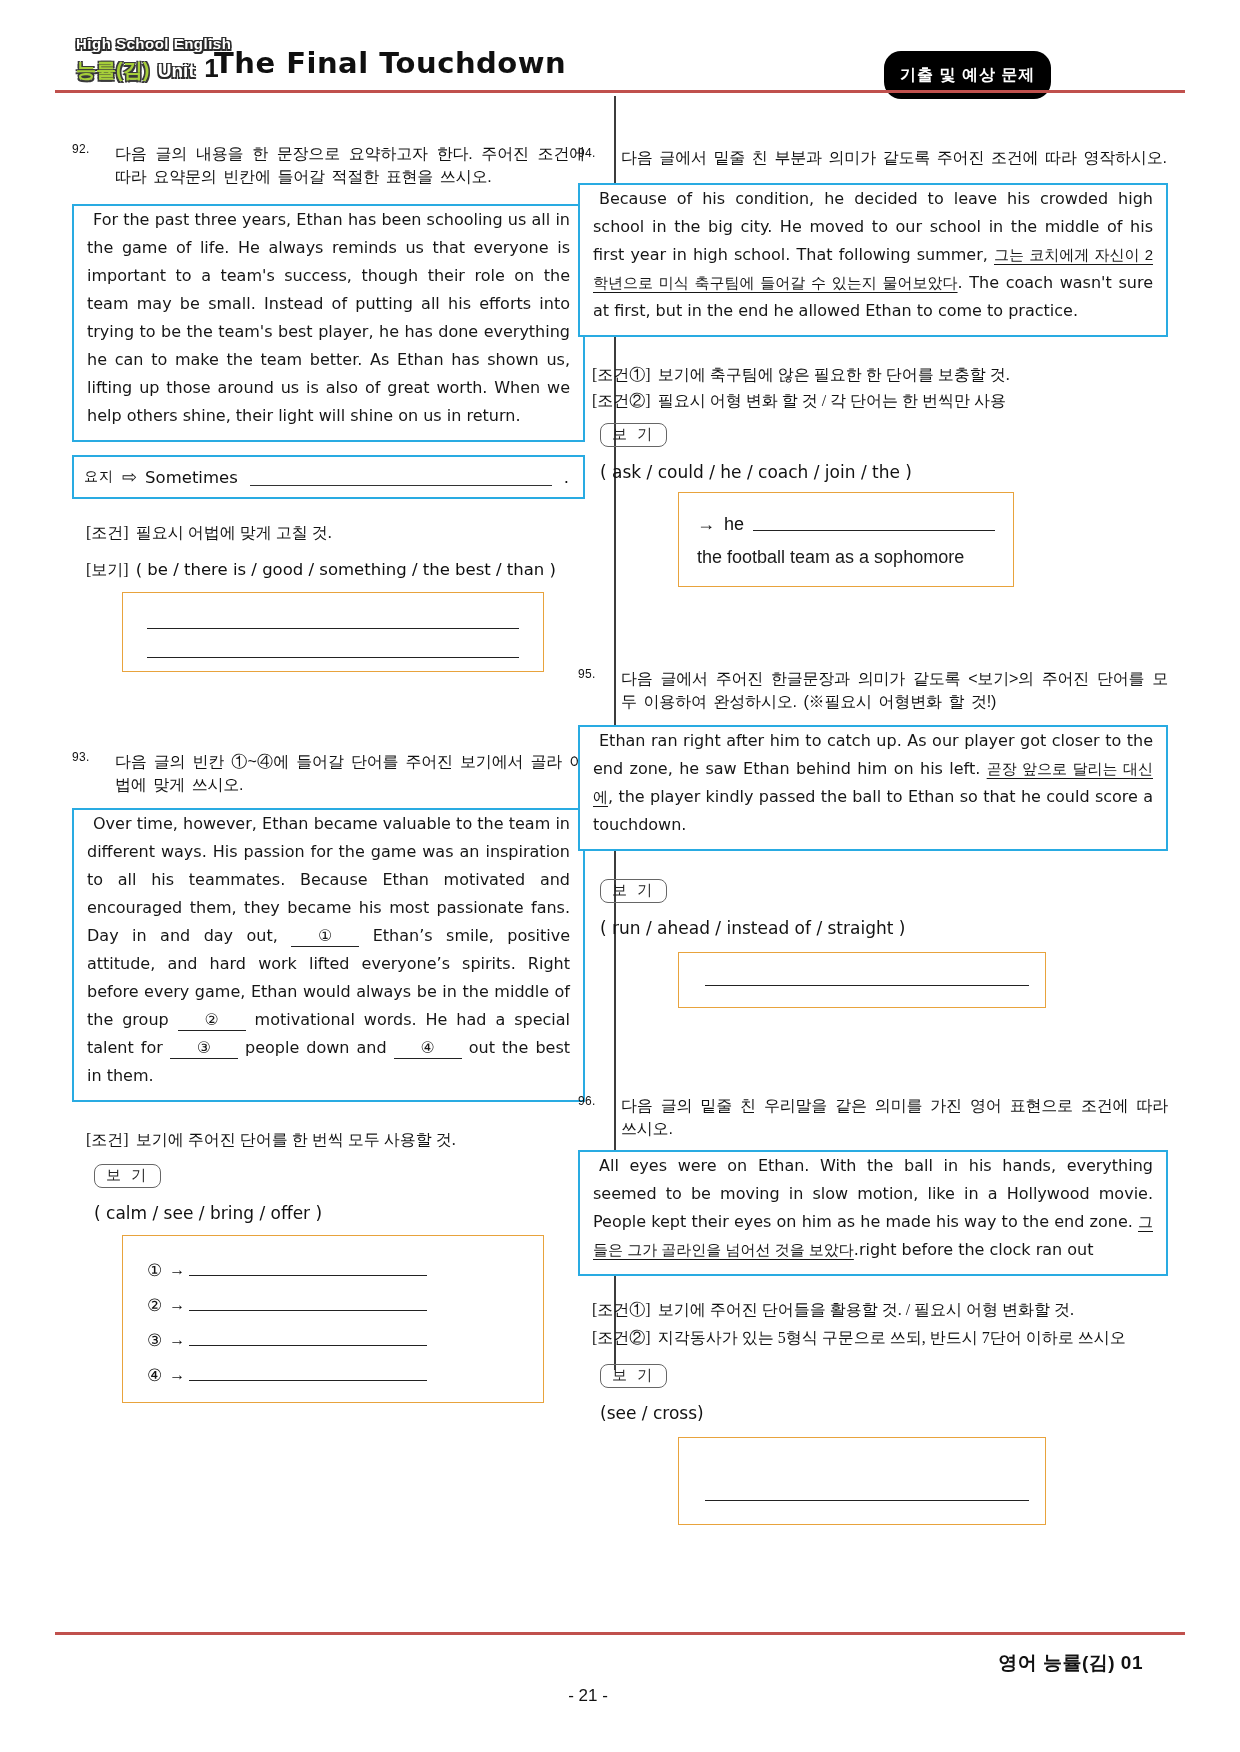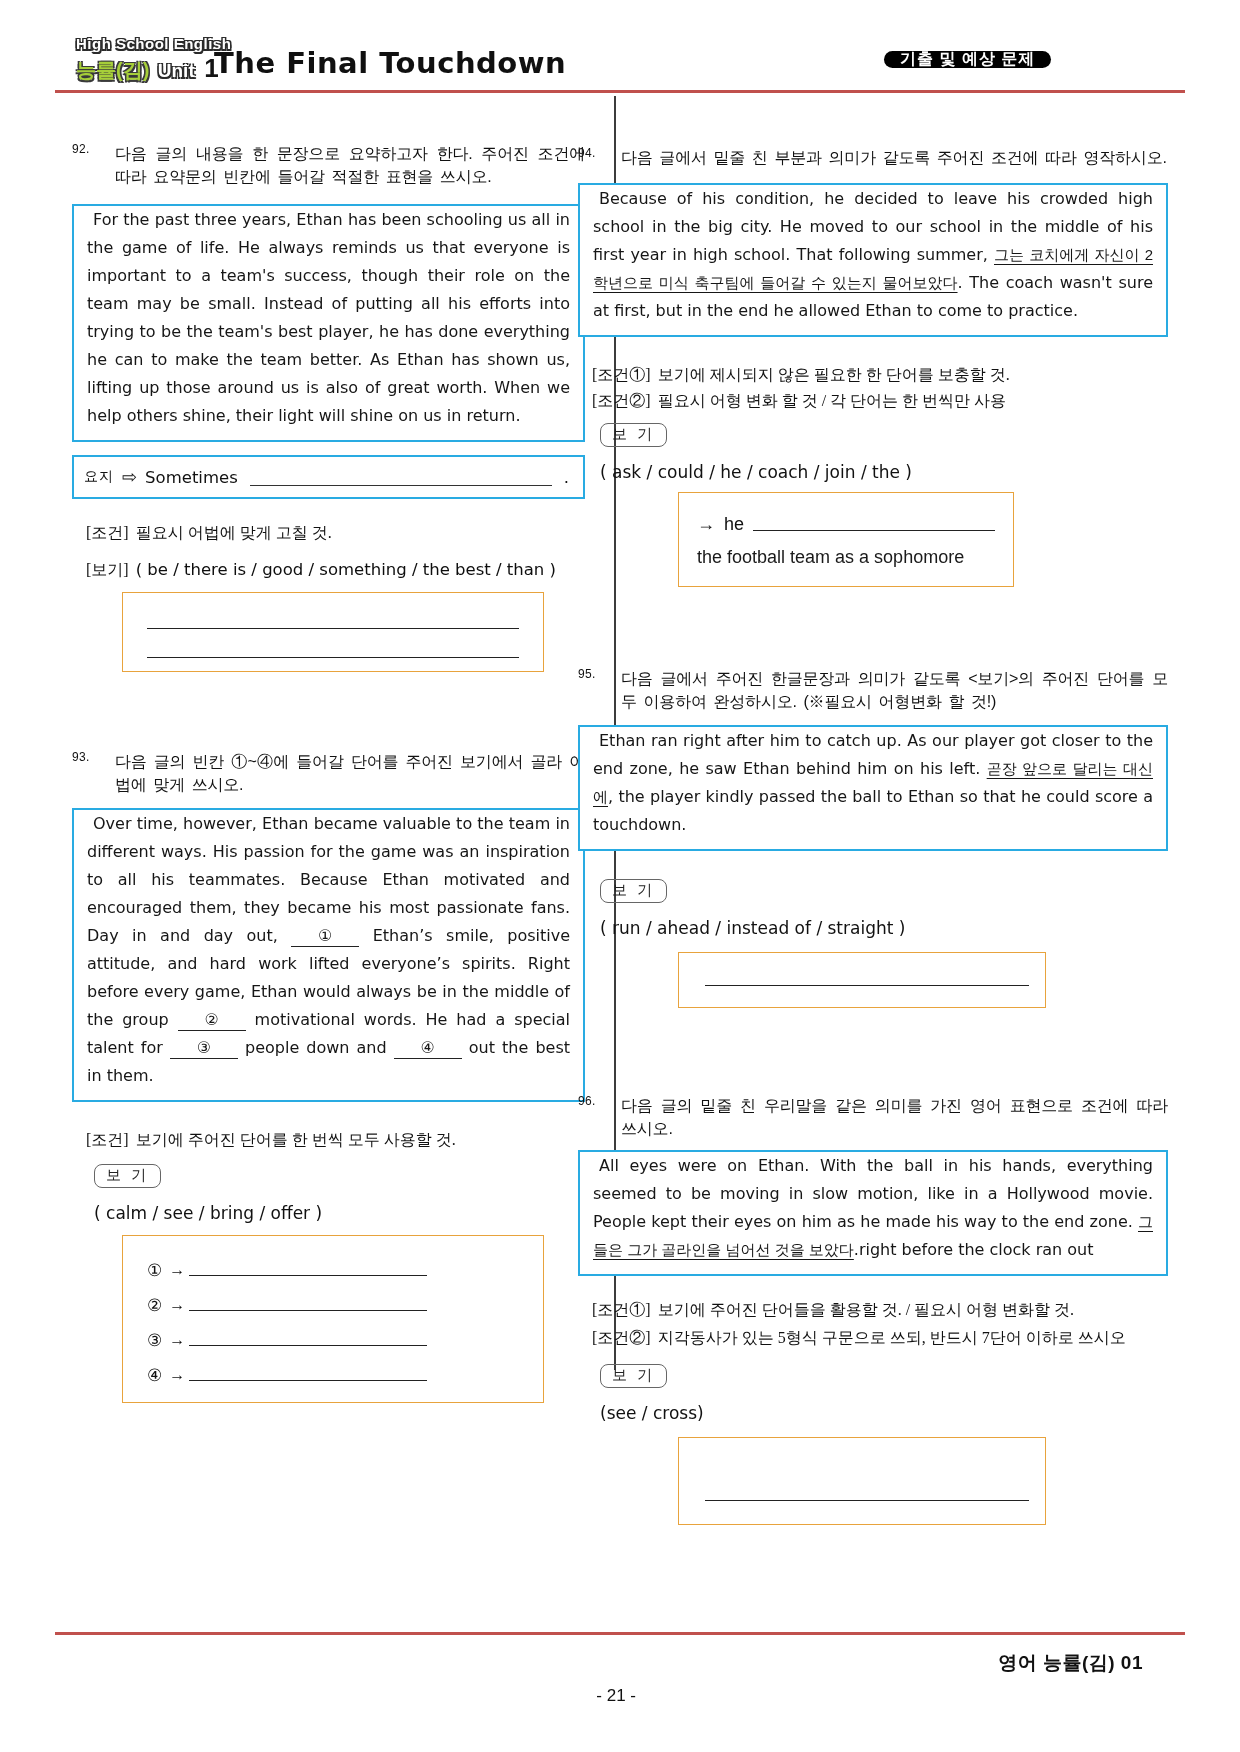--- a/index.html
+++ b/index.html
@@ -24,21 +24,21 @@
     font-size: 19px; font-weight: bold; color: #fff; margin-left: 4px;
     text-shadow: -1.5px -1.5px 0 #2b2b2b, 1.5px -1.5px 0 #2b2b2b, -1.5px 1.5px 0 #2b2b2b, 1.5px 1.5px 0 #2b2b2b;
   }
   .logo-unit-num { font-size: 26px; font-weight: bold; color: #141414; margin-left: 5px; }
   .lesson-title {
     position: absolute; left: 214px; top: 46px;
     font-family: "DejaVu Sans", sans-serif; font-size: 29px; font-weight: bold;
     letter-spacing: .5px; color: #101010;
   }
   .badge {
-    position: absolute; left: 884px; top: 51px; min-width: 156px; height: 17px;
+    position: absolute; left: 884px; top: 51px; min-width: 156px; height: 48px;
     background: #000; color: #fff; border-radius: 17px;
     font-size: 16px; font-weight: bold; letter-spacing: 1px;
     display: flex; align-items: center; justify-content: center; padding: 0 16px;
   }
   .rule { position: absolute; left: 55px; width: 1130px; height: 3px; background: #c0504d; }
   .rule-top { top: 90px; }
   .rule-bottom { top: 1632px; }
   .col-divider { position: absolute; left: 614px; top: 96px; width: 2px; height: 1274px; background: #3c3c3c; }
 
   
@@ -102,21 +102,21 @@
   .ab-95 { margin: 10px 0 0 100px; width: 368px; height: 56px; padding: 32px 16px 0 26px; }
   .ab-96 { margin: 10px 0 0 100px; width: 368px; height: 88px; padding: 62px 16px 0 26px; }
 
   
   .mt4{margin-top:4px}.mt8{margin-top:8px}.mt10{margin-top:10px}.mt12{margin-top:12px}.mt14{margin-top:14px}.mt16{margin-top:16px}.mt22{margin-top:22px}
   .mt26{margin-top:26px}.mt3{margin-top:13px}.mt2{margin-top:2px}.mt78{margin-top:78px}
   .mt80{margin-top:80px}.mt86{margin-top:86px}
 
   
   .footer-book { position: absolute; right: 97px; top: 1650px; font-size: 19px; font-weight: bold; letter-spacing: .5px; }
-  .footer-page { position: absolute; left: 540px; top: 1686px; width: 96px; text-align: right; font-size: 17px; }
+  .footer-page { position: absolute; left: 540px; top: 1686px; width: 96px; text-align: center; font-size: 17px; }
 </style>
 </head>
 <body>
 
 <div class="page">
 
   <div class="logo">
     <div class="logo-l1">High School English</div>
     <div class="logo-l2">
       <span class="logo-brand">능률(김)</span>
@@ -201,21 +201,21 @@
 
     <div class="q-head mt4">
       <span class="q-num">94.</span>
       <p class="q-prompt">다음 글에서 밑줄 친 부분과 의미가 같도록 주어진 조건에 따라 영작하시오.</p>
     </div>
     <div class="passage-box mt14">
       <p class="passage"><span>Because of his condition, he decided to leave his crowded high school in the big city. He moved to our school in the middle of his first year in high school. That following summer, </span><span class="u-ko">그는 코치에게 자신이 2학년으로 미식 축구팀에 들어갈 수 있는지 물어보았다</span><span>. The coach wasn't sure at first, but in the end he allowed Ethan to come to practice.</span></p>
     </div>
     <div class="cond-row mt26">
       <span class="cond-label">[조건①]</span>
-      <span class="cond-text">보기에 제시되지 않은 필요한 한 단어를 보충할 것.</span>
+      <span class="cond-text">보기에 축구팀에 않은 필요한 한 단어를 보충할 것.</span>
     </div>
     <div class="cond-row mt2">
       <span class="cond-label">[조건②]</span>
       <span class="cond-text">필요시 어형 변화 할 것 / 각 단어는 한 번씩만 사용</span>
     </div>
     <div class="bogi-row mt8">
       <span class="bogi-pill">보 기</span>
       <span class="bogi-words">( ask / could / he / coach / join / the )</span>
     </div>
     <div class="answer-box ab-94">

